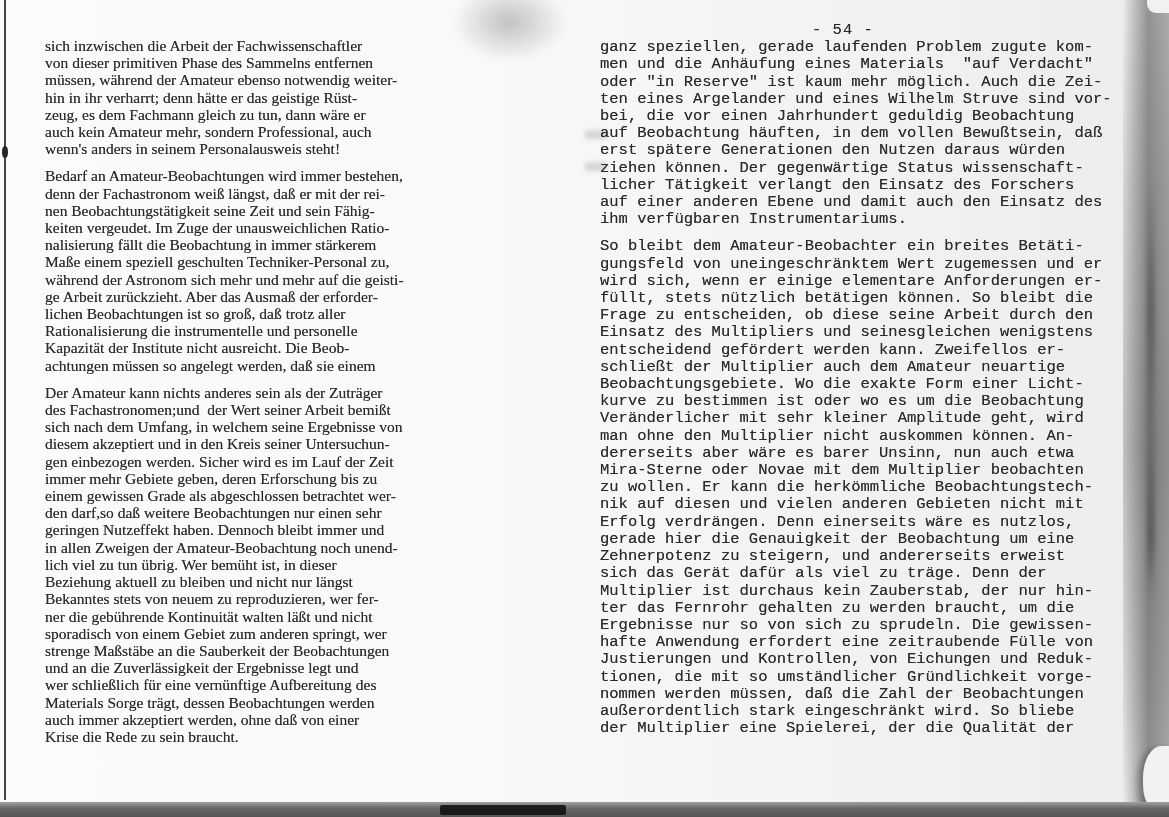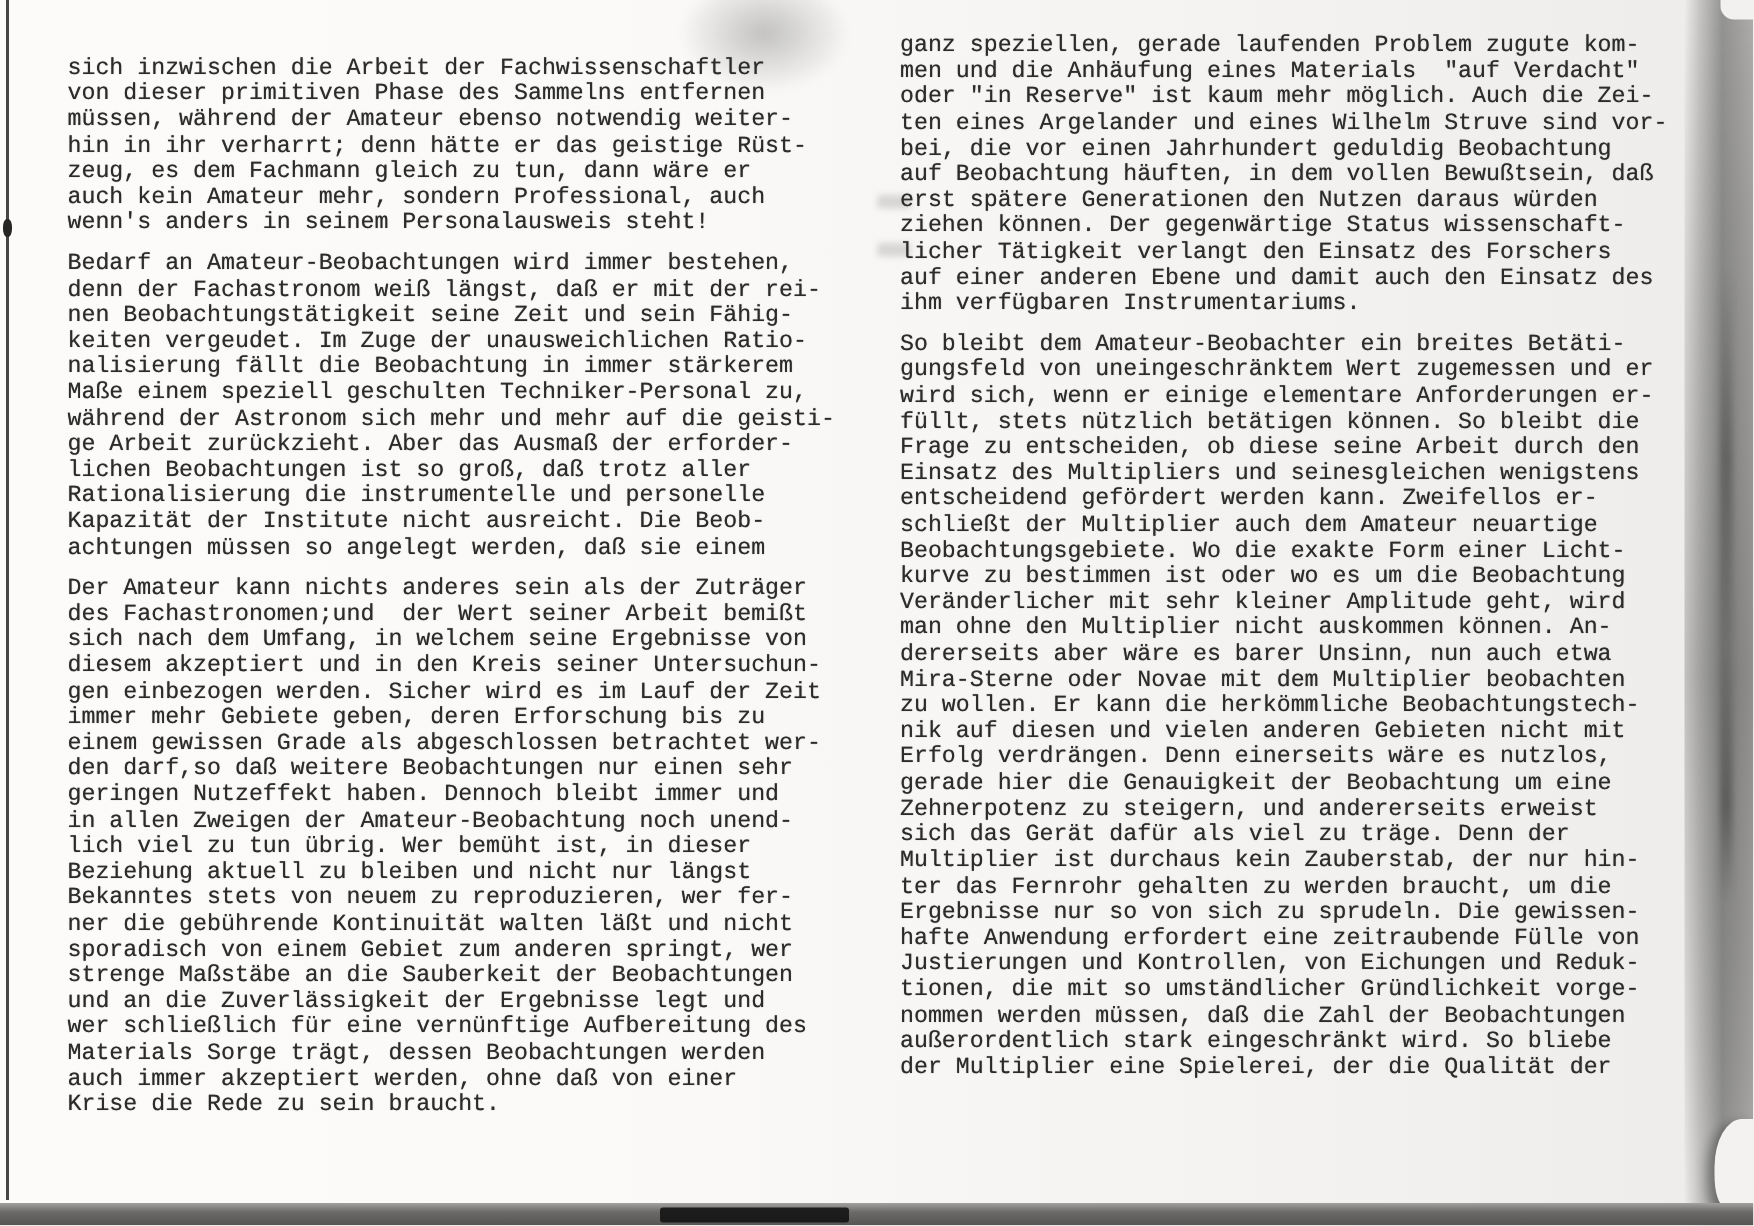--- a/index.html
+++ b/index.html
@@ -23,21 +23,21 @@
     text-shadow: 0 0 0.6px rgba(43,43,43,0.65);
   }
   .page-left  { left: 45px;  top: 10px; width: 535px; }
   .page-right { left: 600px; top: 22px; width: 545px; }
   .page-header {
     white-space: pre;
     letter-spacing: 1px;
   }
   .page-left  .page-header { margin-left: 200px; }
   .page-right .page-header { margin-left: 212px; }
-  .page-left  .page-body { margin-top: 27px; }
+  .page-left  .page-body { margin-top: 27px; font-family: Liberation Serif, serif; }
   .page-right .page-body { }
   .para {
     white-space: pre;
     margin: 0 0 10px 0;
   }
   
   .edge-right {
     position: absolute;
     right: 0; top: 0;
     width: 46px; height: 100%;
@@ -167,20 +167,21 @@
 strenge Maßstäbe an die Sauberkeit der Beobachtungen
 und an die Zuverlässigkeit der Ergebnisse legt und
 wer schließlich für eine vernünftige Aufbereitung des
 Materials Sorge trägt, dessen Beobachtungen werden
 auch immer akzeptiert werden, ohne daß von einer
 Krise die Rede zu sein braucht.</div>
     </div>
   </div>
 
   <div class="page page-right">
+    <div class="page-header">- 54 -</div>
     <div class="page-body">
       <div class="para">ganz speziellen, gerade laufenden Problem zugute kom-
 men und die Anhäufung eines Materials  "auf Verdacht"
 oder "in Reserve" ist kaum mehr möglich. Auch die Zei-
 ten eines Argelander und eines Wilhelm Struve sind vor-
 bei, die vor einen Jahrhundert geduldig Beobachtung
 auf Beobachtung häuften, in dem vollen Bewußtsein, daß
 erst spätere Generationen den Nutzen daraus würden
 ziehen können. Der gegenwärtige Status wissenschaft-
 licher Tätigkeit verlangt den Einsatz des Forschers

